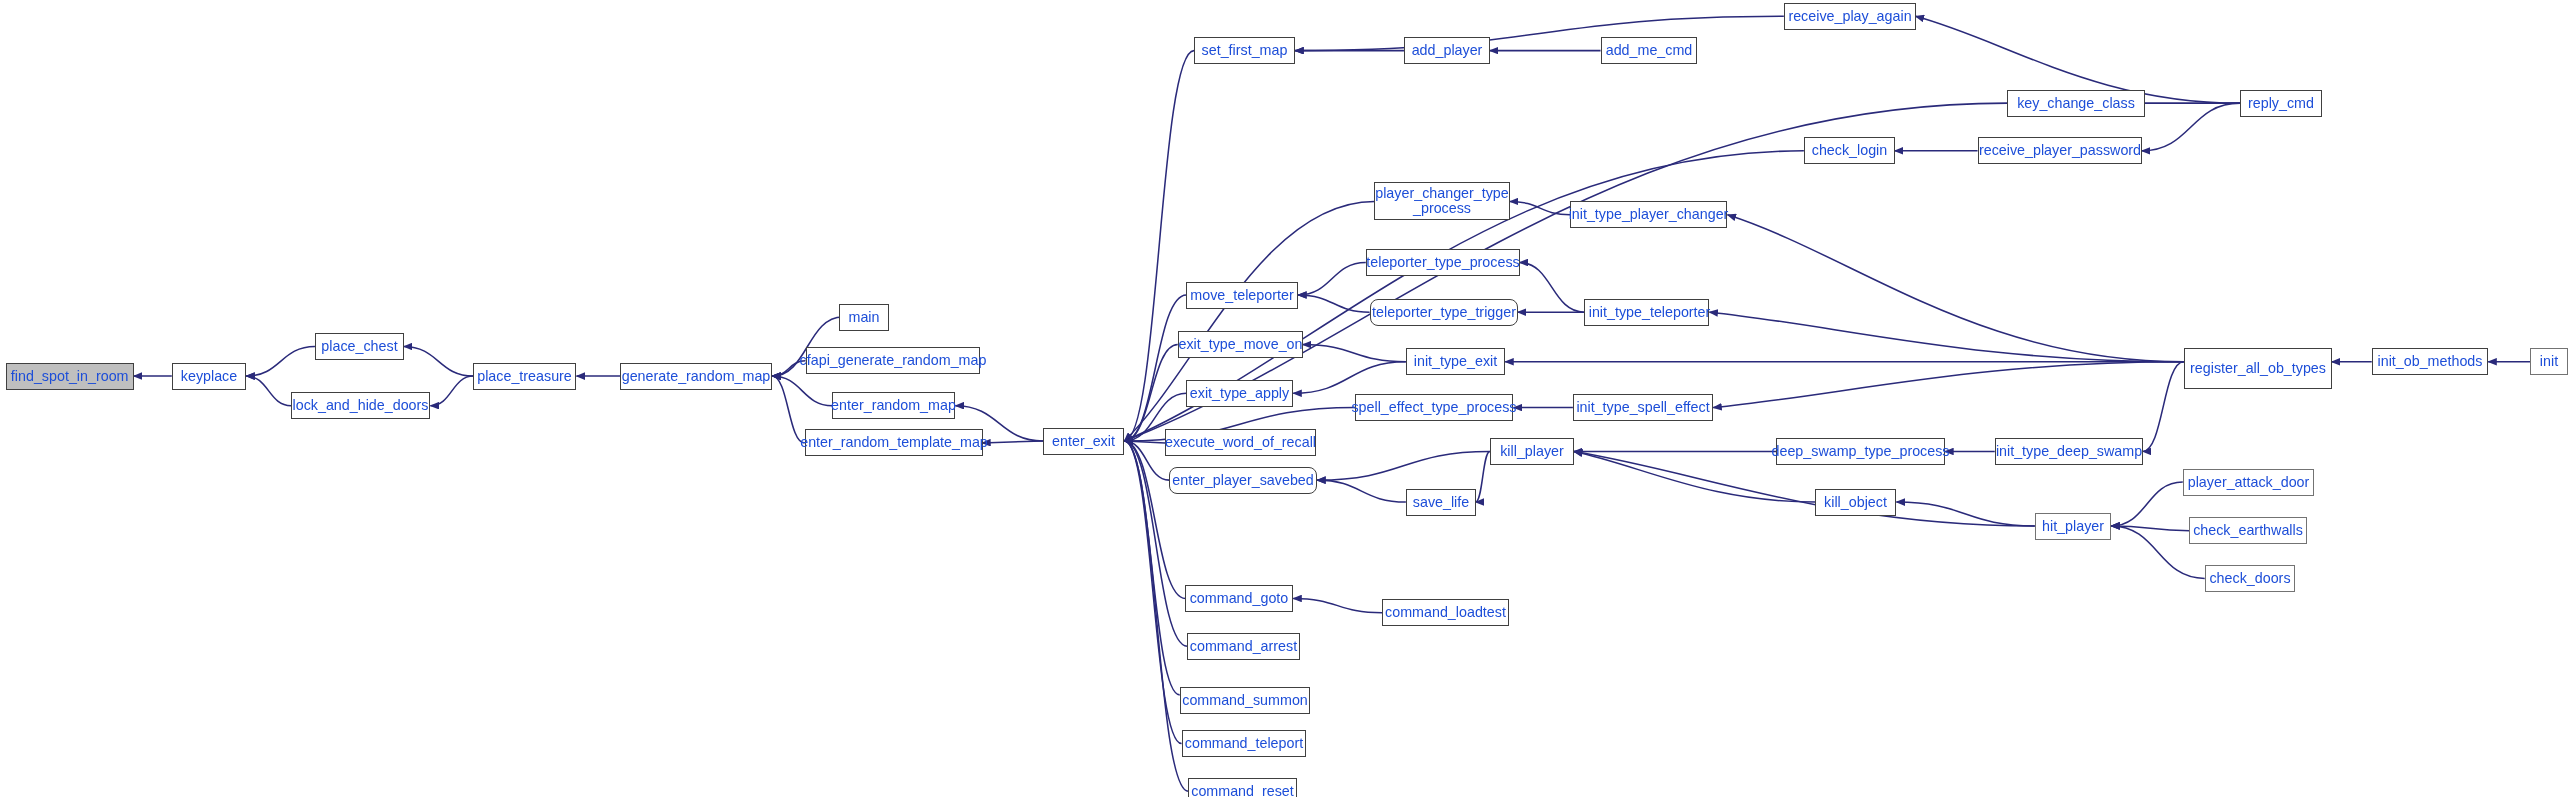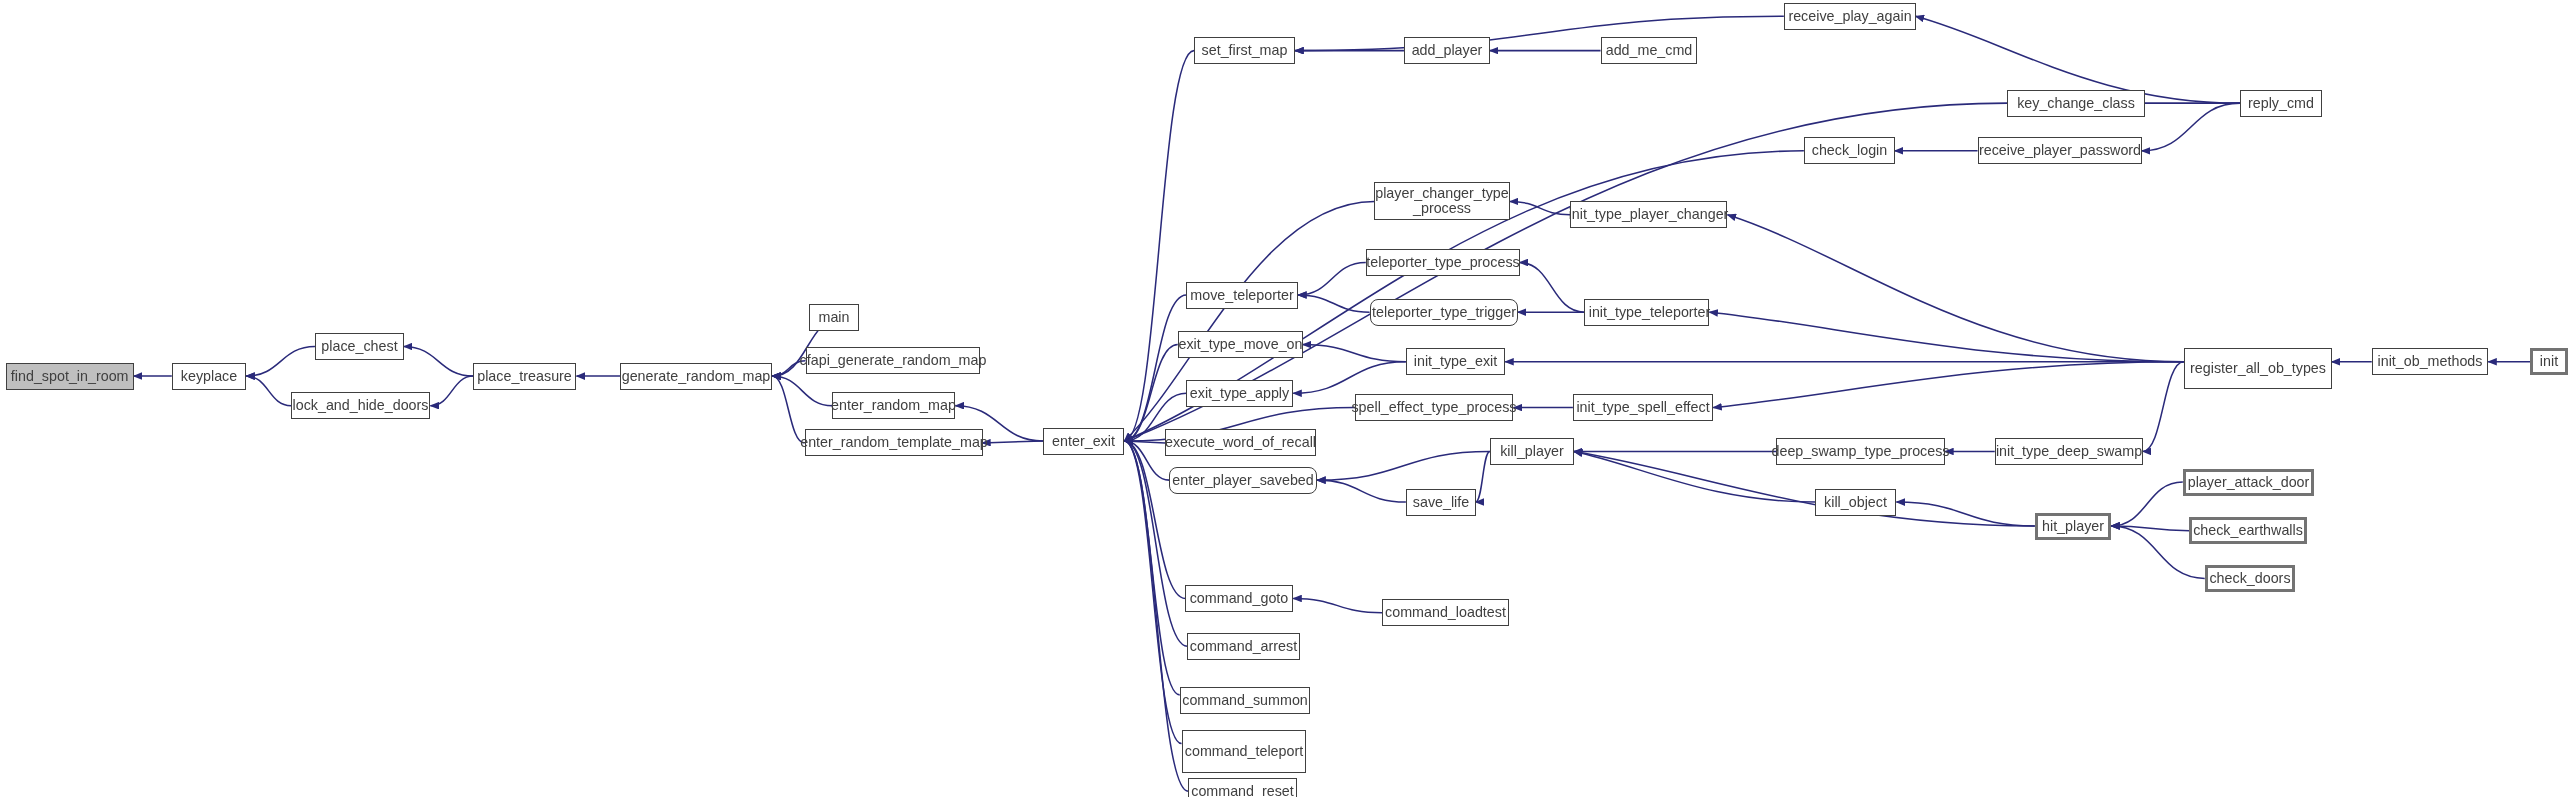--- a/index.html
+++ b/index.html
@@ -11,28 +11,28 @@
     overflow:hidden;
   }
   #edges{position:absolute;left:0;top:0;width:2576px;height:798px;pointer-events:none;}
   .node{
     position:absolute;
     box-sizing:border-box;
     display:flex;align-items:center;justify-content:center;
     text-align:center;
     background:#ffffff;
     border:1px solid #404040;
-    color:#404040;
+    color:#1d4ed8;
     font-size:14.3px;
     line-height:1.05;
     white-space:pre-line;
     letter-spacing:0px;
     z-index:3;
   }
-  .node.red{border:3px solid #737373;}
+  .node.red{border:1px solid #737373;}
   .node.gray{background:#bfbfbf;border:1px solid #404040;}
   .node .lbl{display:block;padding:0 3.8px;}
 </style>
 </head>
 <body>
 
 <div id="canvas">
   <svg id="edges" viewBox="0 0 2699 836" xmlns="http://www.w3.org/2000/svg">
     <defs>
       <marker id="ah" markerWidth="10" markerHeight="8" refX="9" refY="4" orient="auto" markerUnits="userSpaceOnUse">
@@ -103,21 +103,21 @@
         <path d="M1245,829 C1211.5,829 1211.5,462 1178,462" fill="none" stroke="#2a2a7a" stroke-width="1.6" marker-end="url(#ah)"></path>
       </g>
   </svg>
   <div id="node-layer">
       <div class="node gray" style="left: 5.7px; top: 363px; width: 128px; height: 27px;"><span class="lbl">find_spot_in_room</span></div>
       <div class="node" style="left: 172px; top: 363px; width: 74px; height: 27px;"><span class="lbl">keyplace</span></div>
       <div class="node" style="left: 315px; top: 333px; width: 89px; height: 27px;"><span class="lbl">place_chest</span></div>
       <div class="node" style="left: 291px; top: 392px; width: 139px; height: 27px;"><span class="lbl">lock_and_hide_doors</span></div>
       <div class="node" style="left: 473px; top: 363px; width: 103px; height: 27px;"><span class="lbl">place_treasure</span></div>
       <div class="node" style="left: 620px; top: 363px; width: 152px; height: 27px;"><span class="lbl">generate_random_map</span></div>
-      <div class="node" style="left: 809px; top: 304px; width: 50px; height: 27px;"><span class="lbl">main</span></div>
+      <div class="node" style="left: 839px; top: 304px; width: 50px; height: 27px;"><span class="lbl">main</span></div>
       <div class="node" style="left: 806px; top: 347px; width: 174px; height: 27px;"><span class="lbl">cfapi_generate_random_map</span></div>
       <div class="node" style="left: 832px; top: 392px; width: 123px; height: 27px;"><span class="lbl">enter_random_map</span></div>
       <div class="node" style="left: 805px; top: 429px; width: 178px; height: 27px;"><span class="lbl">enter_random_template_map</span></div>
       <div class="node" style="left: 1043px; top: 428px; width: 81px; height: 27px;"><span class="lbl">enter_exit</span></div>
       <div class="node" style="left: 1194px; top: 37px; width: 101px; height: 27px;"><span class="lbl">set_first_map</span></div>
       <div class="node" style="left: 1404px; top: 37px; width: 86px; height: 27px;"><span class="lbl">add_player</span></div>
       <div class="node" style="left: 1601px; top: 37px; width: 96px; height: 27px;"><span class="lbl">add_me_cmd</span></div>
       <div class="node" style="left: 1784px; top: 2.9px; width: 132px; height: 27px;"><span class="lbl">receive_play_again</span></div>
       <div class="node" style="left: 2007px; top: 90px; width: 138px; height: 27px;"><span class="lbl">key_change_class</span></div>
       <div class="node" style="left: 2240px; top: 90px; width: 82px; height: 27px;"><span class="lbl">reply_cmd</span></div>
@@ -146,17 +146,17 @@
       <div class="node" style="left: 2184px; top: 348px; width: 148px; height: 41px;"><span class="lbl">register_all_ob_types</span></div>
       <div class="node" style="left: 2372px; top: 348px; width: 116px; height: 27px;"><span class="lbl">init_ob_methods</span></div>
       <div class="node red" style="left: 2530px; top: 348px; width: 38px; height: 27px;"><span class="lbl">init</span></div>
       <div class="node red" style="left: 2183px; top: 469px; width: 131px; height: 27px;"><span class="lbl">player_attack_door</span></div>
       <div class="node red" style="left: 2189px; top: 517px; width: 118px; height: 27px;"><span class="lbl">check_earthwalls</span></div>
       <div class="node red" style="left: 2205px; top: 565px; width: 90px; height: 27px;"><span class="lbl">check_doors</span></div>
       <div class="node" style="left: 1185px; top: 585px; width: 108px; height: 27px;"><span class="lbl">command_goto</span></div>
       <div class="node" style="left: 1382px; top: 599px; width: 127px; height: 27px;"><span class="lbl">command_loadtest</span></div>
       <div class="node" style="left: 1187px; top: 633px; width: 113px; height: 27px;"><span class="lbl">command_arrest</span></div>
       <div class="node" style="left: 1180px; top: 681px; width: 130px; height: 27px; margin-top: 6px;"><span class="lbl">command_summon</span></div>
-      <div class="node" style="left: 1182px; top: 730px; width: 124px; height: 43px;"><span class="lbl">command_teleport</span></div>
+      <div class="node" style="left: 1182px; top: 730px; width: 124px; height: 27px;"><span class="lbl">command_teleport</span></div>
       <div class="node" style="left: 1188px; top: 778px; width: 109px; height: 27px;"><span class="lbl">command_reset</span></div>
     </div>
 </div>
 
 
 </body></html>

